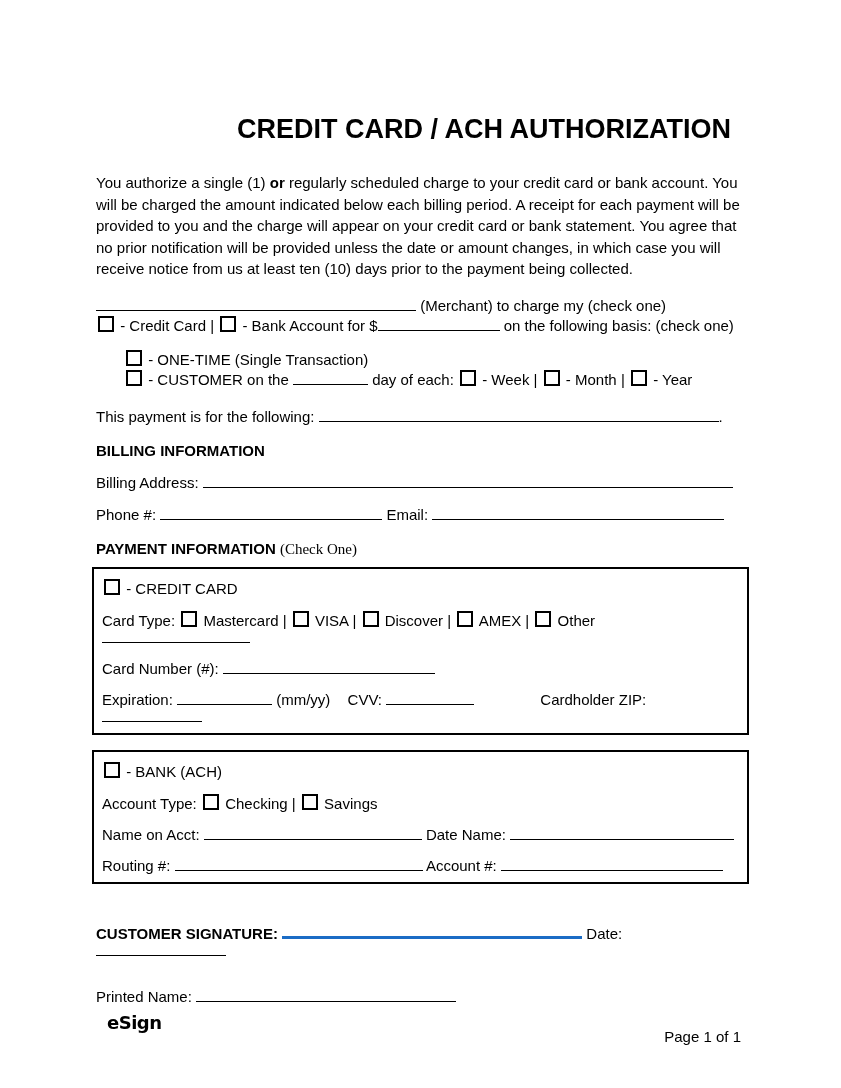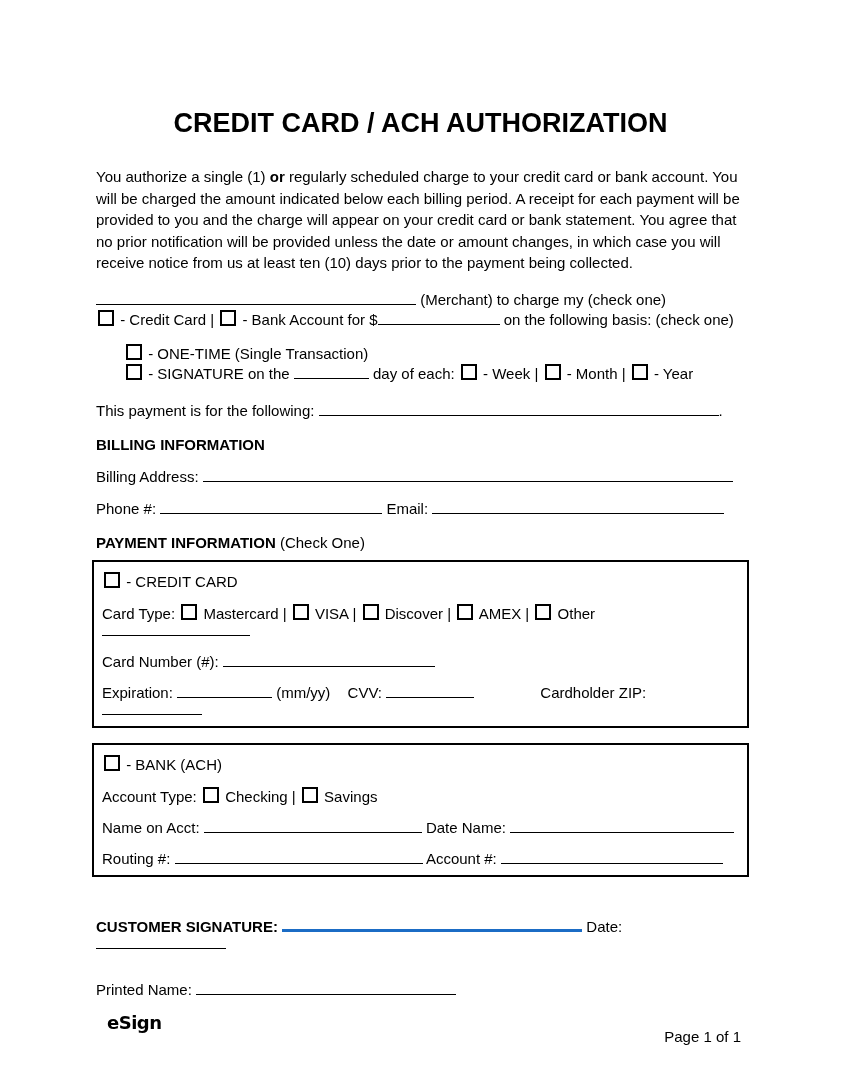--- a/index.html
+++ b/index.html
@@ -8,34 +8,34 @@
     width:841px; height:1088px;
     box-sizing:border-box;
     padding:0 96px;
     background:#fff;
     color:#000;
     font-family:"Liberation Sans", sans-serif;
     font-size:15px;
     overflow:hidden;
   }
   .title {
-    margin:8px; padding-top:100px;
-    text-align:center;
+    margin:14px; padding-top:100px;
+    text-align:right;
     font-size:27px; font-weight:bold;
     font-family:"Liberation Sans", sans-serif;
   }
   .intro { margin:27px 0 12px 0; width:650px; line-height:21.6px; }
   .auth-block { margin-top:17px; line-height:18.8px; }
   .auth-block p { margin:0; }
   .options-block { margin:14px 0 0 28px; line-height:20.6px; }
   .options-block p { margin:0; }
   .row { margin-top:15px; }
   .row-paymentfor { margin-top:17px; }
   .sec-heading { margin-top:17px; font-weight:bold; }
-  .sec-heading .note { font-weight:normal; }
+  .sec-heading .note { font-weight:normal;font-family:Liberation Serif, serif; }
   .bold { font-weight:bold; }
 
   
   .bl {
     display:inline-block;
     height:3px;
     border-bottom:1.4px solid #000;
   }
   .bl-customer { width:308px; }
   .bl-merchant { width:320px; }
@@ -120,21 +120,21 @@
     </p>
   </div>
 
   <div class="options-block">
     <p>
       <span class="cb"></span>
       <span>- ONE-TIME (Single Transaction)</span>
     </p>
     <p>
       <span class="cb"></span>
-      <span>- SIGNATURE on the</span>
+      <span>- CUSTOMER on the</span>
       <span class="bl bl-day"></span>
       <span>day of each:</span>
       <span class="cb"></span>
       <span>- Week</span>
       <span>|</span>
       <span class="cb"></span>
       <span>- Month</span>
       <span>|</span>
       <span class="cb"></span>
       <span>- Year</span>

